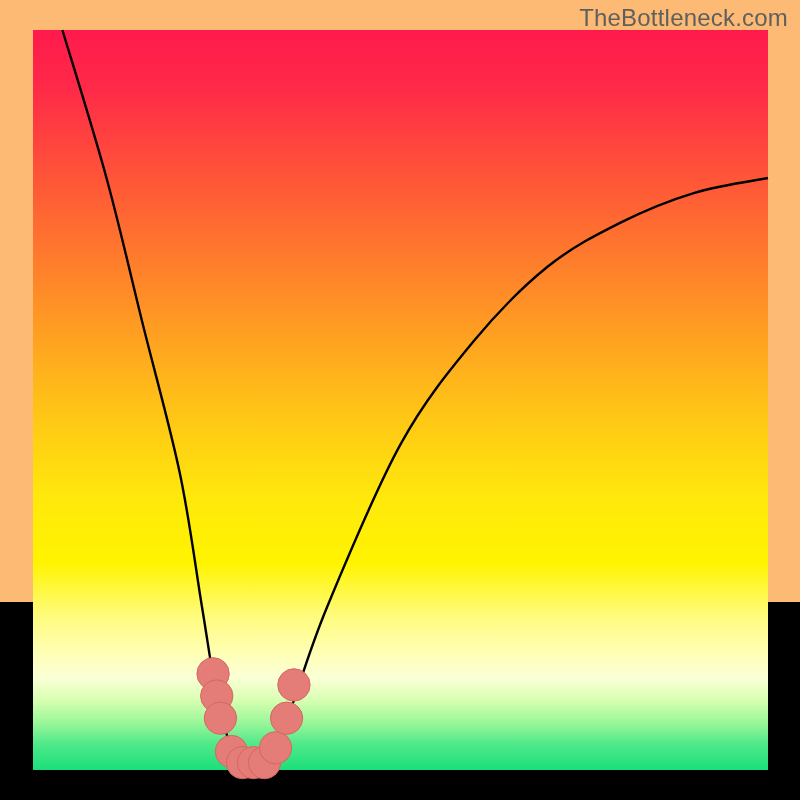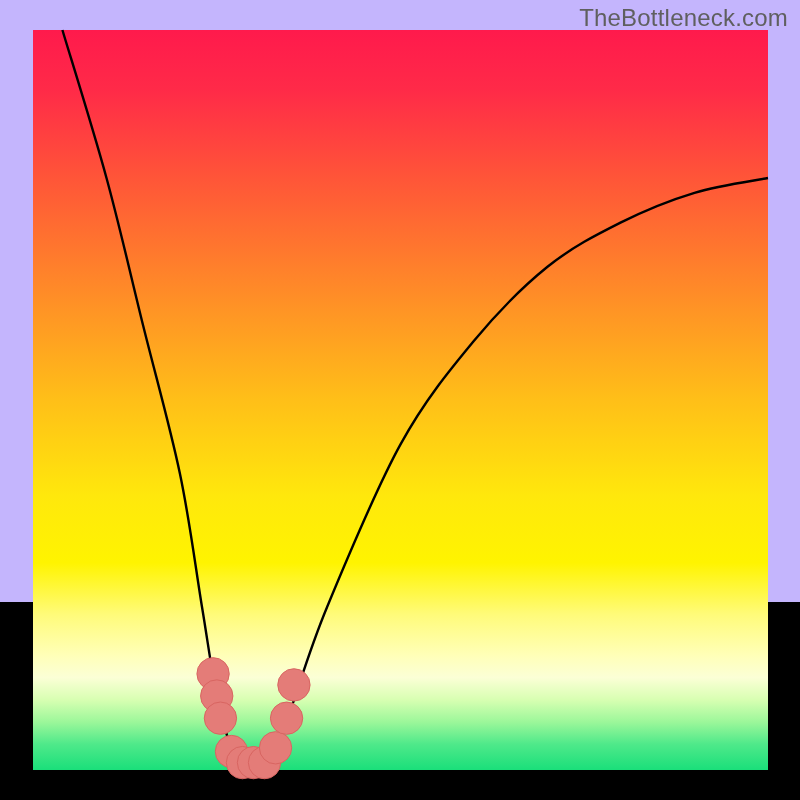--- a/index.html
+++ b/index.html
@@ -10,21 +10,21 @@
     background: #000;
     overflow: hidden;
     font-family: Arial, Helvetica, sans-serif;
   }
   .frame {
     position: absolute;
     left: 0;
     top: 0;
     width: 800px;
     height: 602px;
-    background: #c4b5fd;
+    background: #fdba74;
   }
   .watermark {
     position: absolute;
     top: 4px;
     right: 12px;
     color: #5f5f5f;
     font-size: 24px;
     font-weight: 400;
     letter-spacing: 0.2px;
     z-index: 10;

